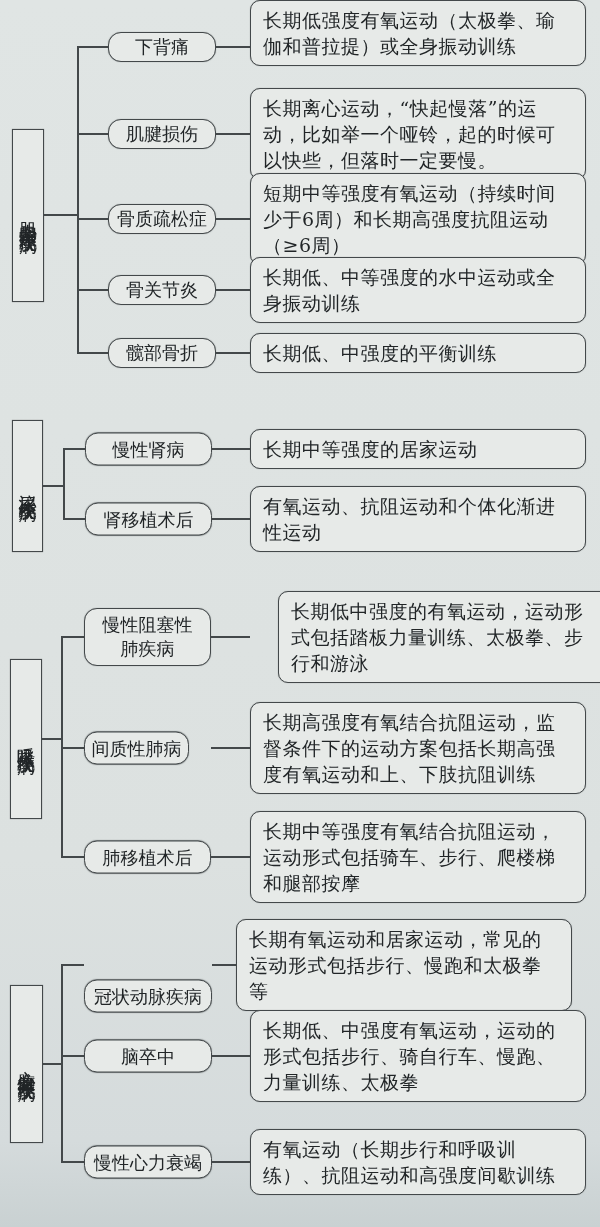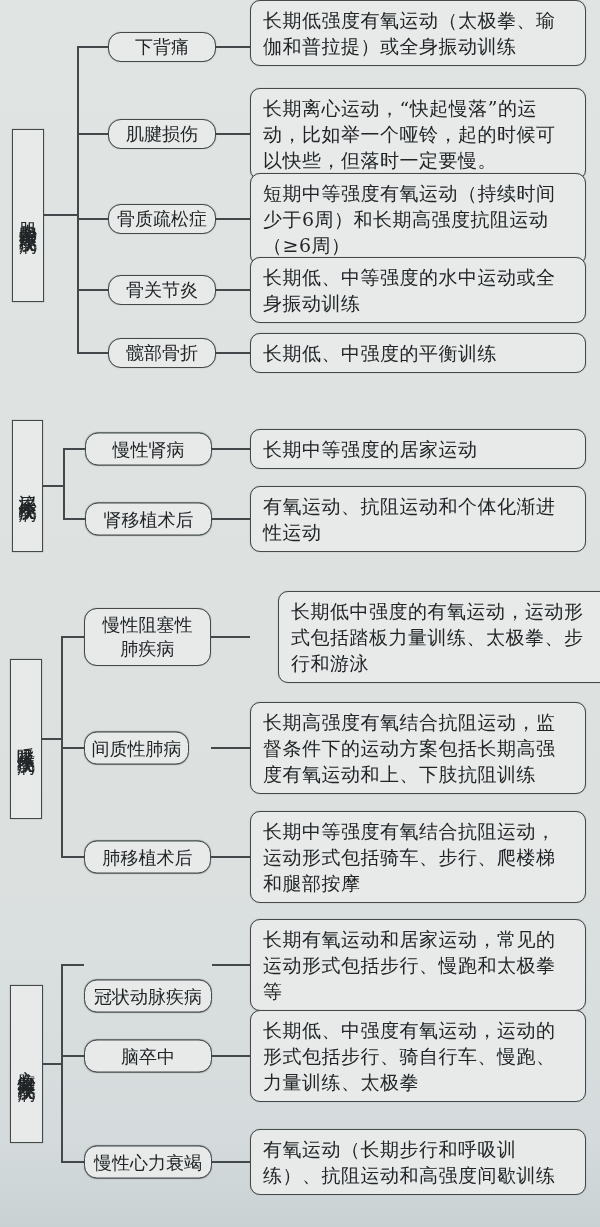--- a/index.html
+++ b/index.html
@@ -164,21 +164,21 @@
       <span>心脑血管系统疾病</span>
     </div>
     <div class="h-line" style="left:43px;top:1064px;width:18px;"></div>
     <div class="v-line" style="left:61px;top:965px;height:197px;"></div>
 
     <div class="h-line" style="left:61px;top:965px;width:23px;"></div>
     <div class="node label-box" style="left:84px;top:965px;width:128px;height:33px;margin-top:31px;">
       <span>冠状动脉疾病</span>
     </div>
     <div class="h-line" style="left:212px;top:965px;width:38px;"></div>
-    <div class="node desc-box" style="left:250px;top:965px;">
+    <div class="node desc-box" style="left:236px;top:965px;">
       <span>长期有氧运动和居家运动，常见的运动形式包括步行、慢跑和太极拳等</span>
     </div>
 
     <div class="h-line" style="left:61px;top:1056px;width:23px;"></div>
     <div class="node label-box" style="left:84px;top:1056px;width:128px;height:33px;">
       <span>脑卒中</span>
     </div>
     <div class="h-line" style="left:212px;top:1056px;width:38px;"></div>
     <div class="node desc-box" style="left:250px;top:1056px;">
       <span>长期低、中强度有氧运动，运动的形式包括步行、骑自行车、慢跑、力量训练、太极拳</span>

